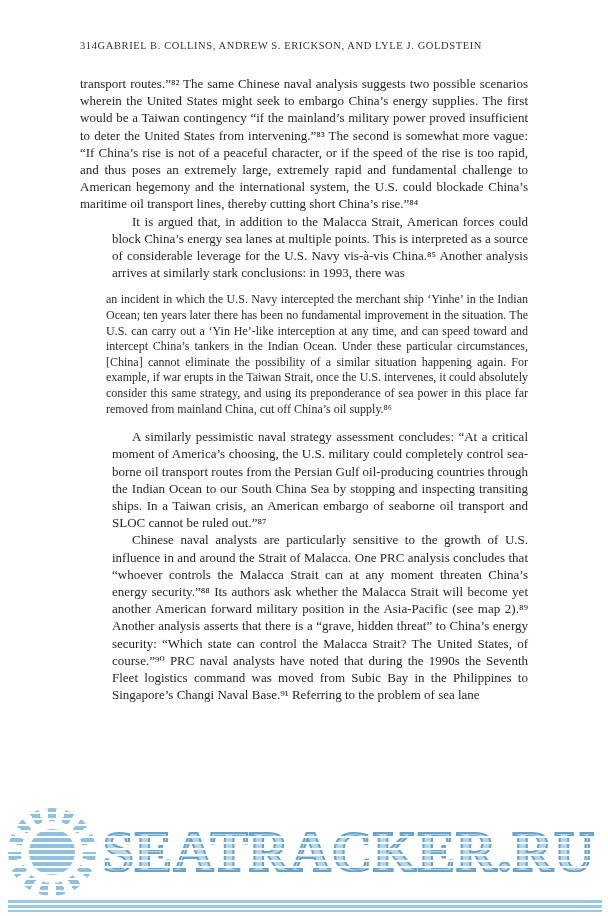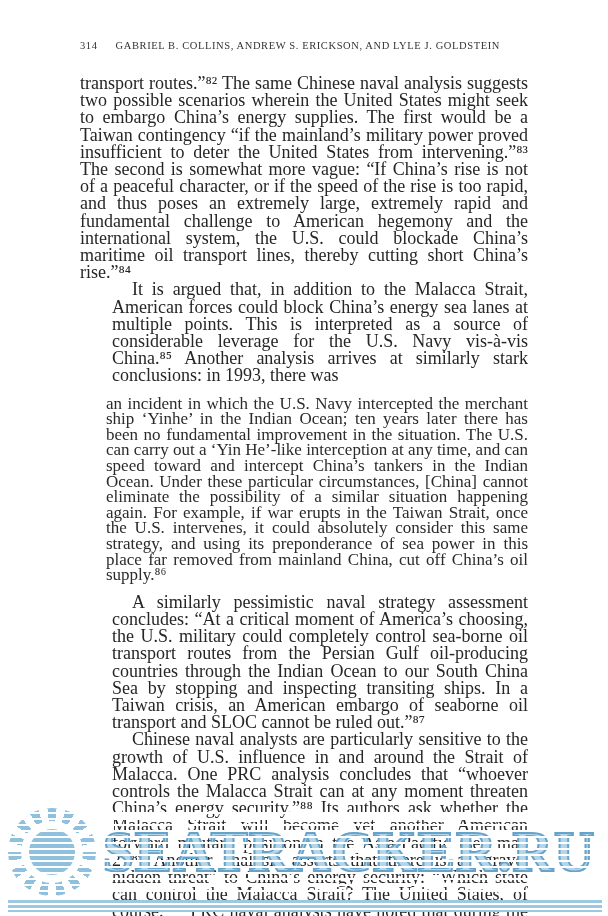--- a/index.html
+++ b/index.html
@@ -19,35 +19,34 @@
     padding: 40px 80px 0 80px;
   }
   .running-head {
     font-size: 10.5px;
     letter-spacing: 0.6px;
     color: #333333;
     margin-bottom: 24px;
     white-space: nowrap;
   }
   .running-head .pagenum {
-    margin-right: 18px;
   }
   p.body-para {
-    font-size: 18px;
+    font-size: 13px;
     line-height: 17.2px;
     text-align: justify;
     margin: 0;
   }
   p.body-para.indent {
     text-indent: 20px;
     margin-left: 32px;
   }
   .blockquote {
     margin: 11px 0 11px 26px;
-    font-size: 17px;
+    font-size: 12px;
     line-height: 15.6px;
     text-align: justify;
     color: #2b2b2b;
   }
   
   .watermark {
     position: absolute;
     left: 8px;
     right: 6px;
     bottom: 20px;

